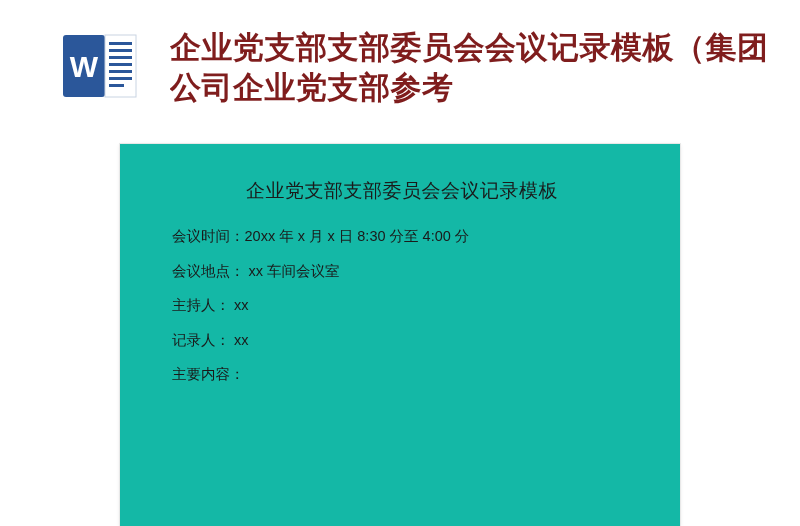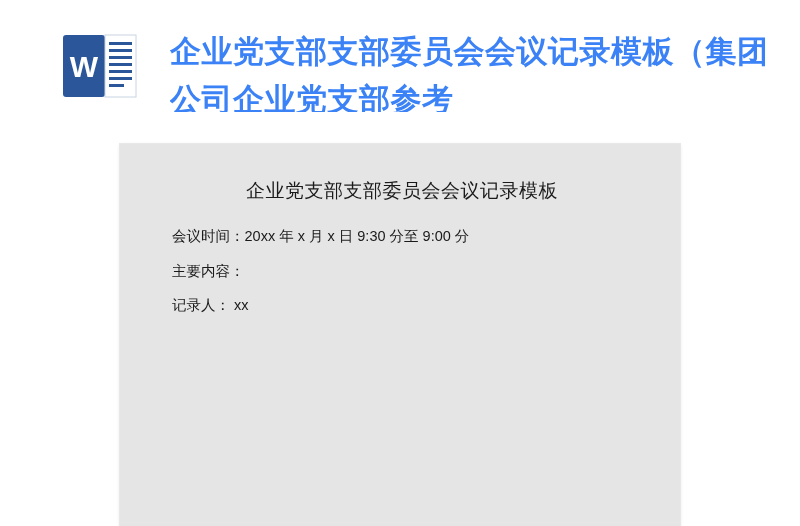--- a/index.html
+++ b/index.html
@@ -38,38 +38,38 @@
     width: 74px;
     height: 74px;
     display: block;
   }
   .header-title {
     position: absolute;
     left: 170px;
     top: 28px;
     width: 600px;
     font-size: 31px;
-    line-height: 48px;
-    color: #3b82f6;
+    line-height: 40px;
+    color: #7f1d1d;
     font-weight: 700;
     font-family: "Liberation Sans", sans-serif;
     letter-spacing: 0.5px;
     white-space: pre-wrap;
     overflow: hidden;
     max-height: 84px;
   }
 
   
   .sheet {
     position: absolute;
     left: 120px;
     top: 144px;
     width: 560px;
     height: 382px;
-    background: #e5e5e5;
+    background: #14b8a6;
     box-shadow: 0 0 0 1px #e8e8e8, 0 1px 4px rgba(0,0,0,0.12);
     overflow: hidden;
   }
   .sheet-inner {
     padding: 34px 48px 0 52px;
   }
   .doc-title {
     font-size: 19px;
     line-height: 26px;
     color: #1a1a1a;
@@ -108,20 +108,22 @@
         <rect x="46" y="55" width="15" height="3" fill="#2b579a"></rect>
       </svg>
     </span>
 
     <div class="header-title">企业党支部支部委员会会议记录模板（集团公司企业党支部参考</div>
   </div>
 
   <div class="sheet">
     <div class="sheet-inner">
       <div class="doc-title">企业党支部支部委员会会议记录模板</div>
-      <p class="doc-line">会议时间：20xx 年 x 月 x 日 9:30 分至 9:00 分</p>
+      <p class="doc-line">会议时间：20xx 年 x 月 x 日 8:30 分至 4:00 分</p>
+      <p class="doc-line">会议地点： xx 车间会议室</p>
+      <p class="doc-line">主持人： xx</p>
+      <p class="doc-line">记录人： xx</p>
       <p class="doc-line">主要内容：</p>
-      <p class="doc-line">记录人： xx</p>
 
     </div>
   </div>
 
 </div>
 
 </body></html>

